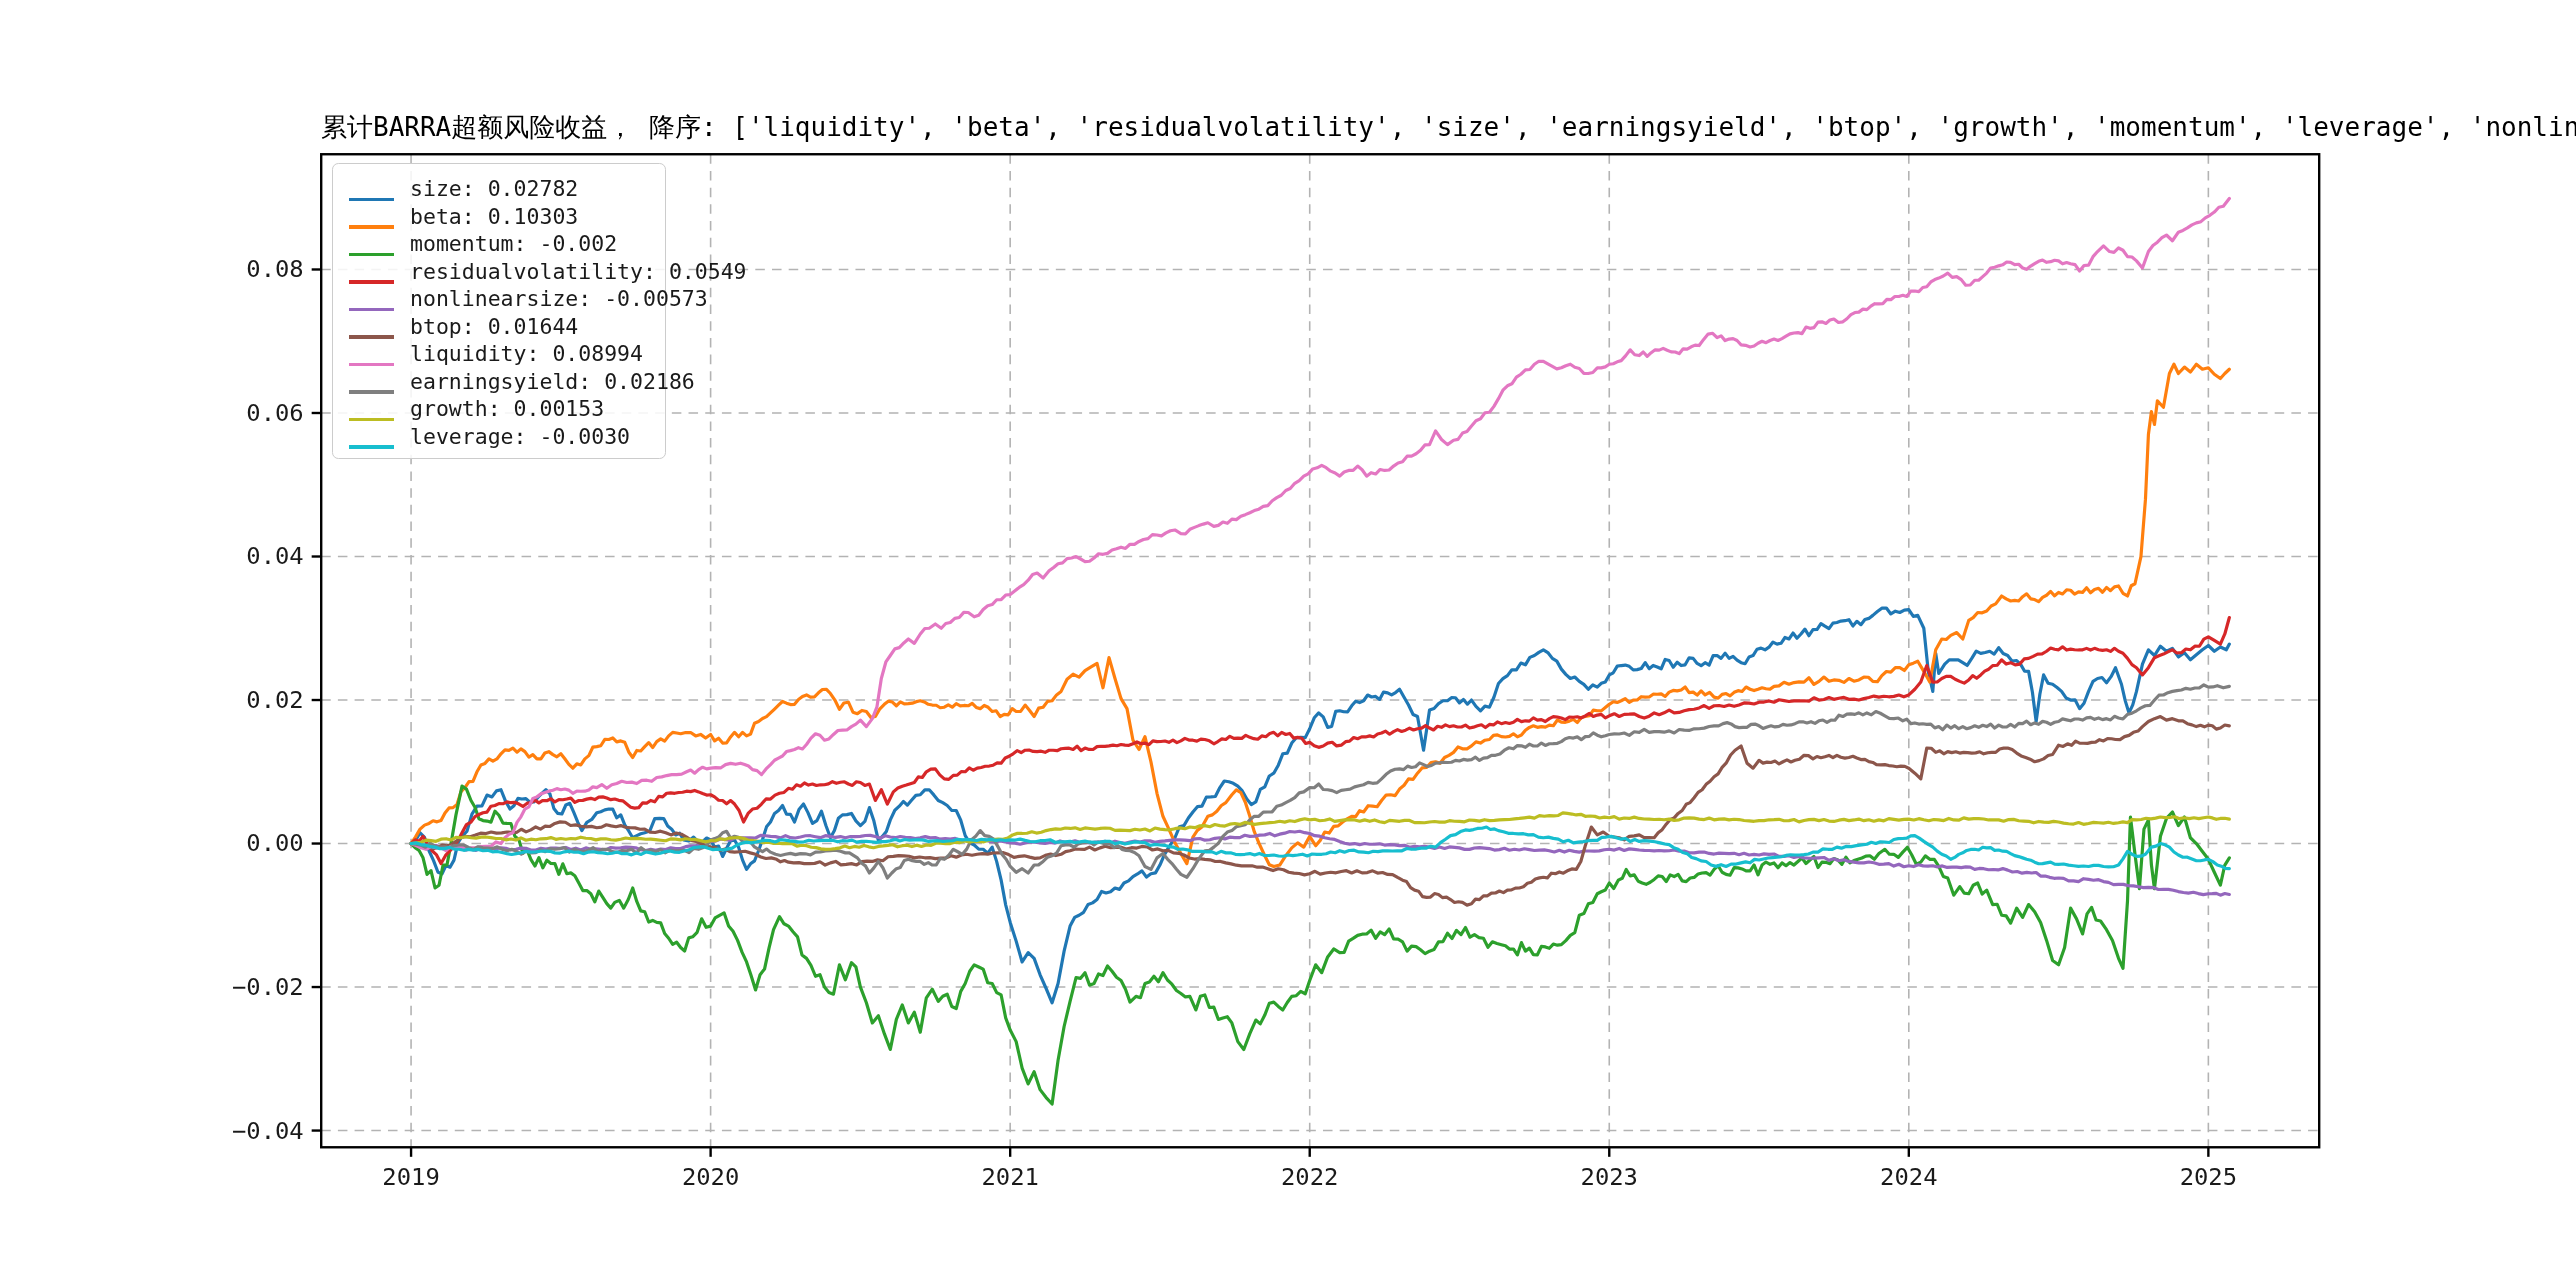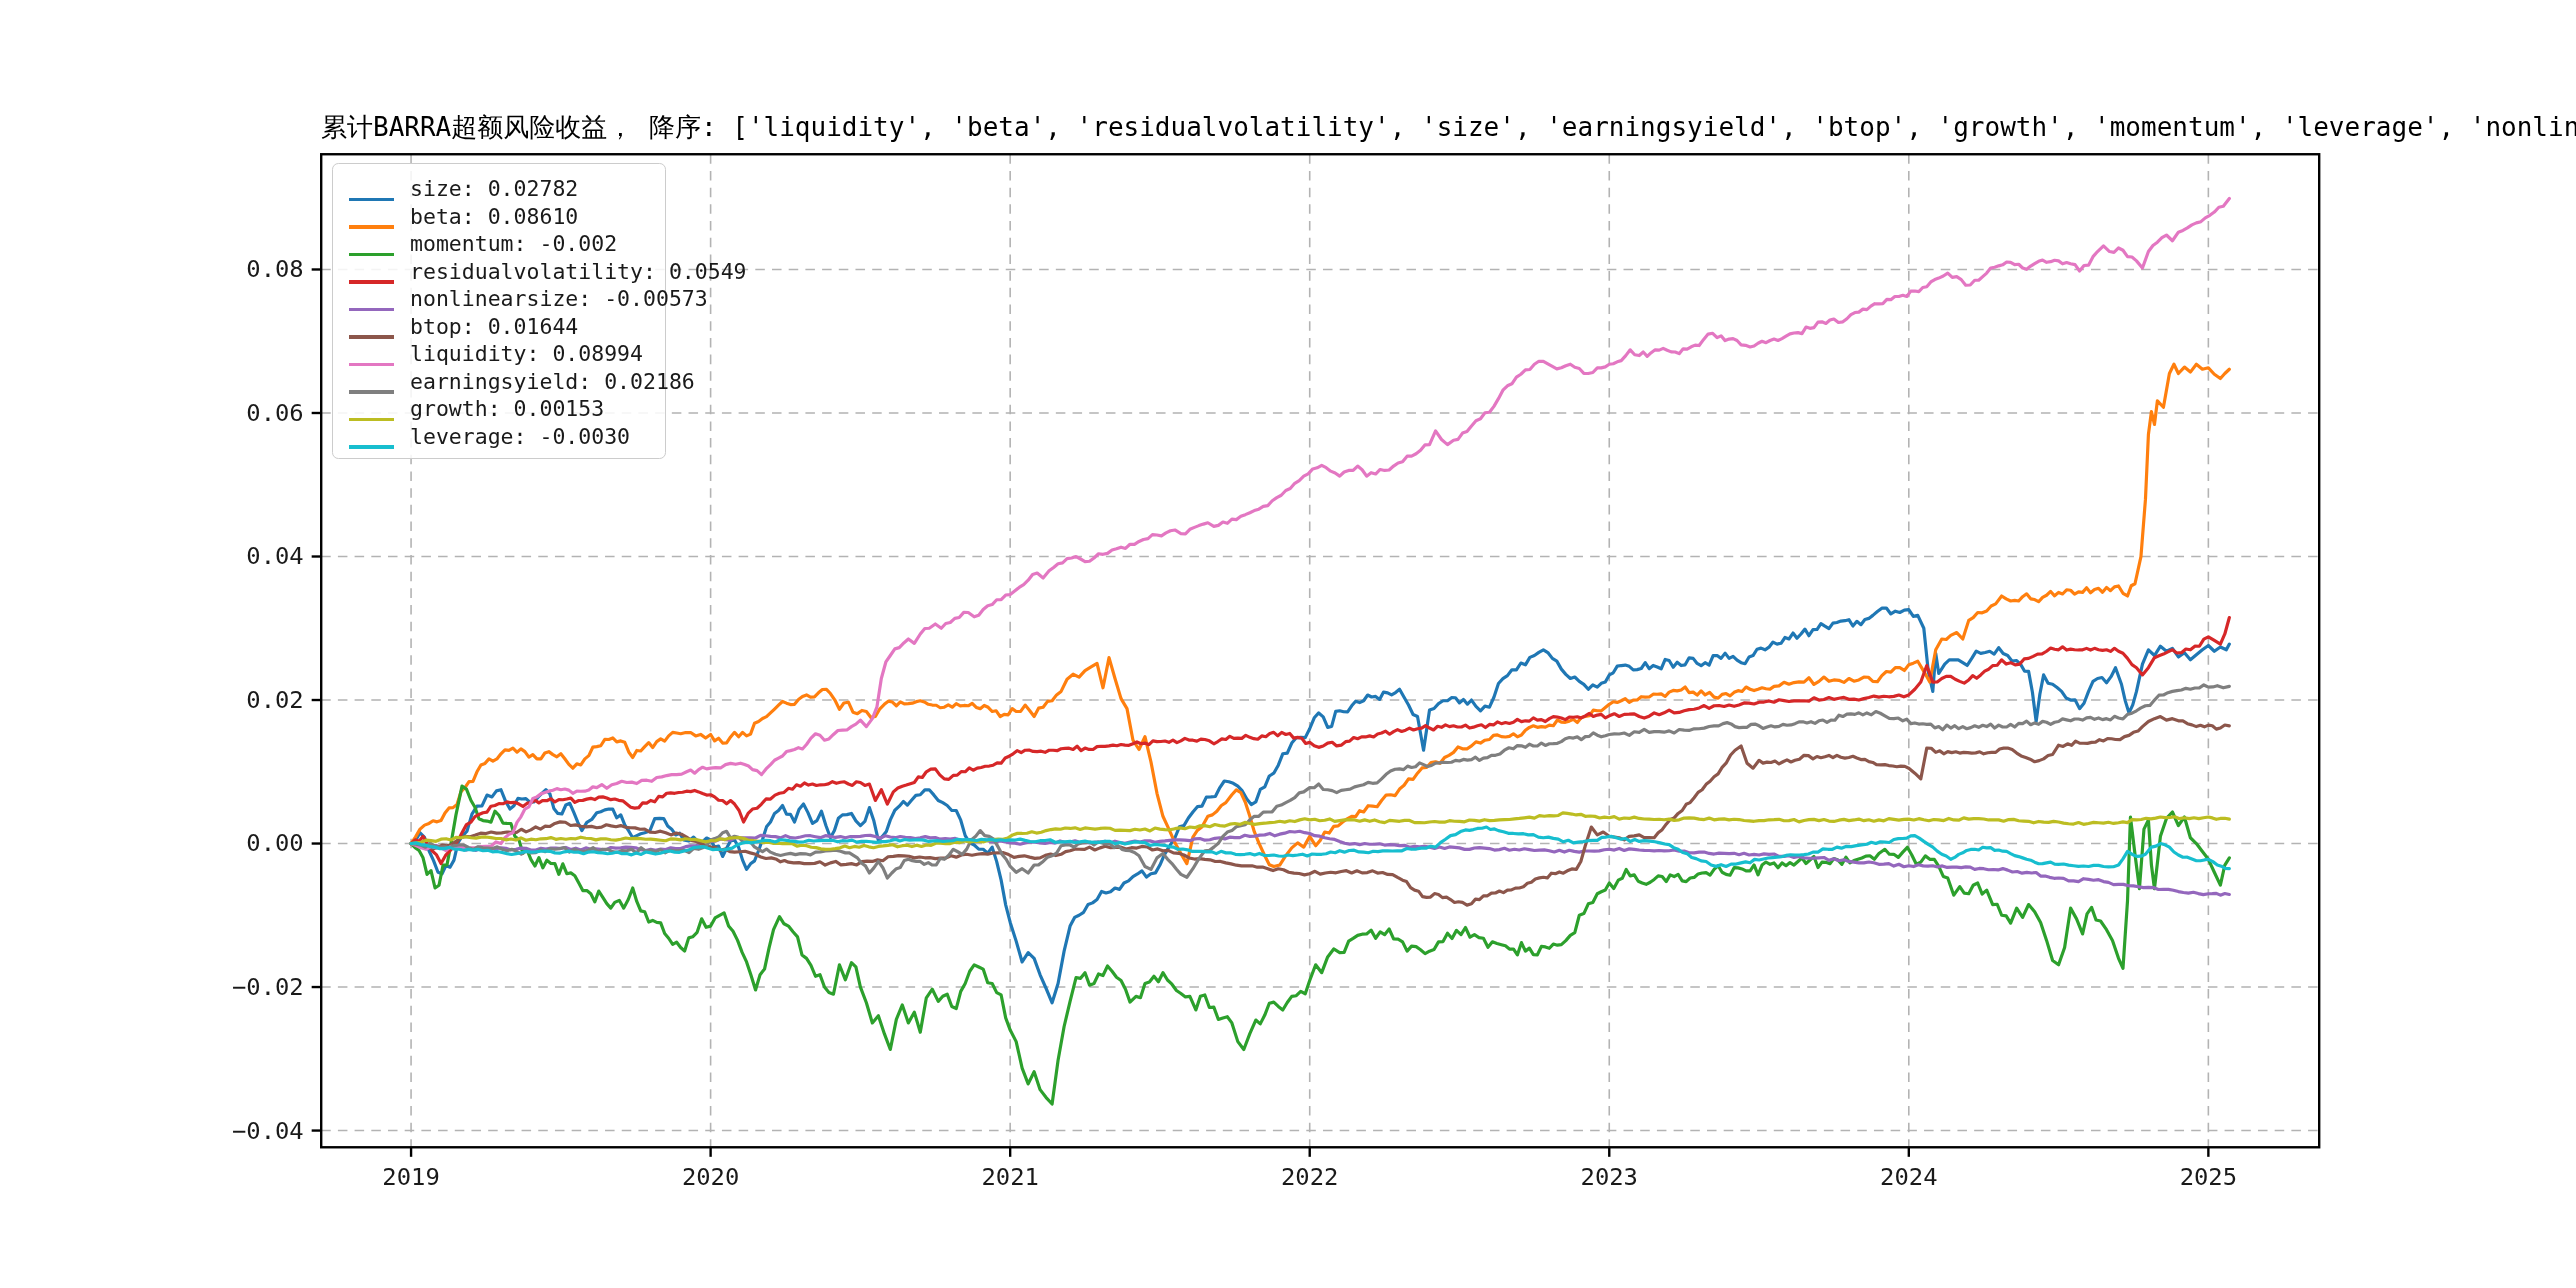--- a/index.html
+++ b/index.html
@@ -80,21 +80,21 @@
       <text x="382" y="1431.971240696582" text-anchor="end" font-size="30" fill="#1a1a1a" font-family="&quot;DejaVu Sans Mono&quot;,&quot;Liberation Mono&quot;,monospace">−0.04</text>
     </svg>
   <div id="chart-title">累计BARRA超额风险收益， 降序: ['liquidity', 'beta', 'residualvolatility', 'size', 'earningsyield', 'btop', 'growth', 'momentum', 'leverage', 'nonlinearsize']</div>
   <div id="legend">
       <div class="legend-row">
         <span class="legend-line" style="background: rgb(31, 119, 180);"></span>
         <span class="legend-text">size: 0.02782</span>
       </div>
       <div class="legend-row">
         <span class="legend-line" style="background: rgb(255, 127, 14);"></span>
-        <span class="legend-text">beta: 0.08610</span>
+        <span class="legend-text">beta: 0.10303</span>
       </div>
       <div class="legend-row">
         <span class="legend-line" style="background: rgb(44, 160, 44);"></span>
         <span class="legend-text">momentum: -0.002</span>
       </div>
       <div class="legend-row">
         <span class="legend-line" style="background: rgb(214, 39, 40);"></span>
         <span class="legend-text">residualvolatility: 0.0549</span>
       </div>
       <div class="legend-row">

